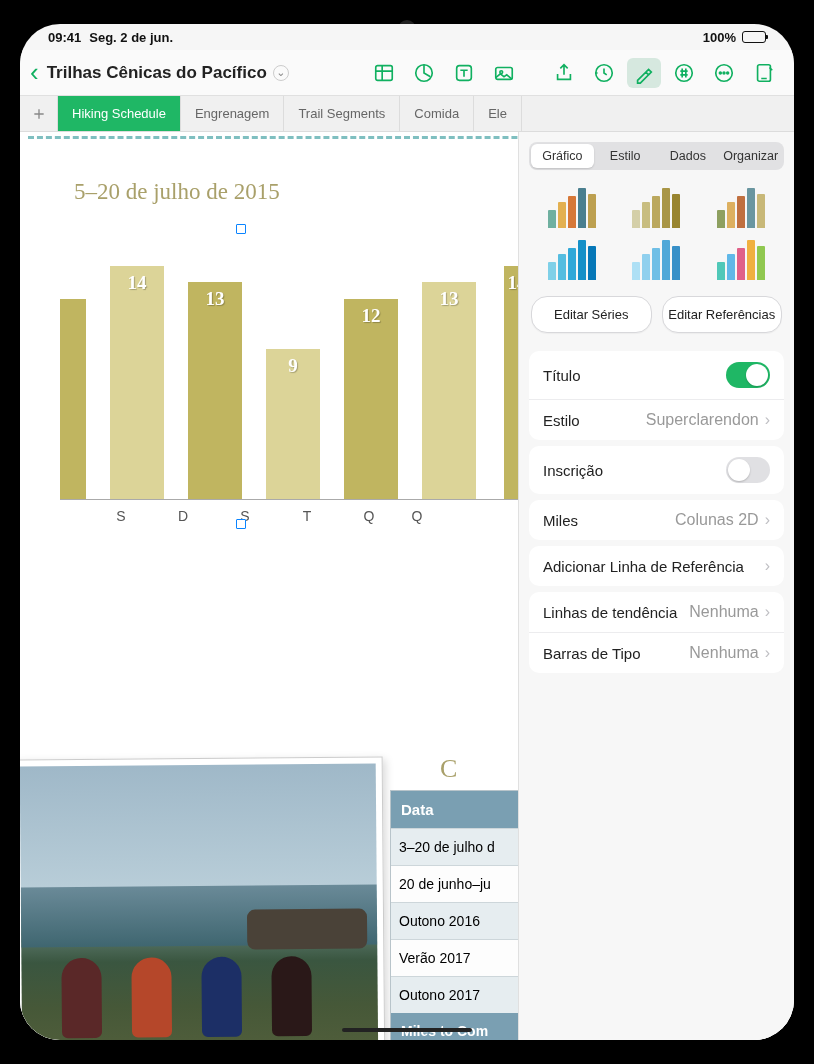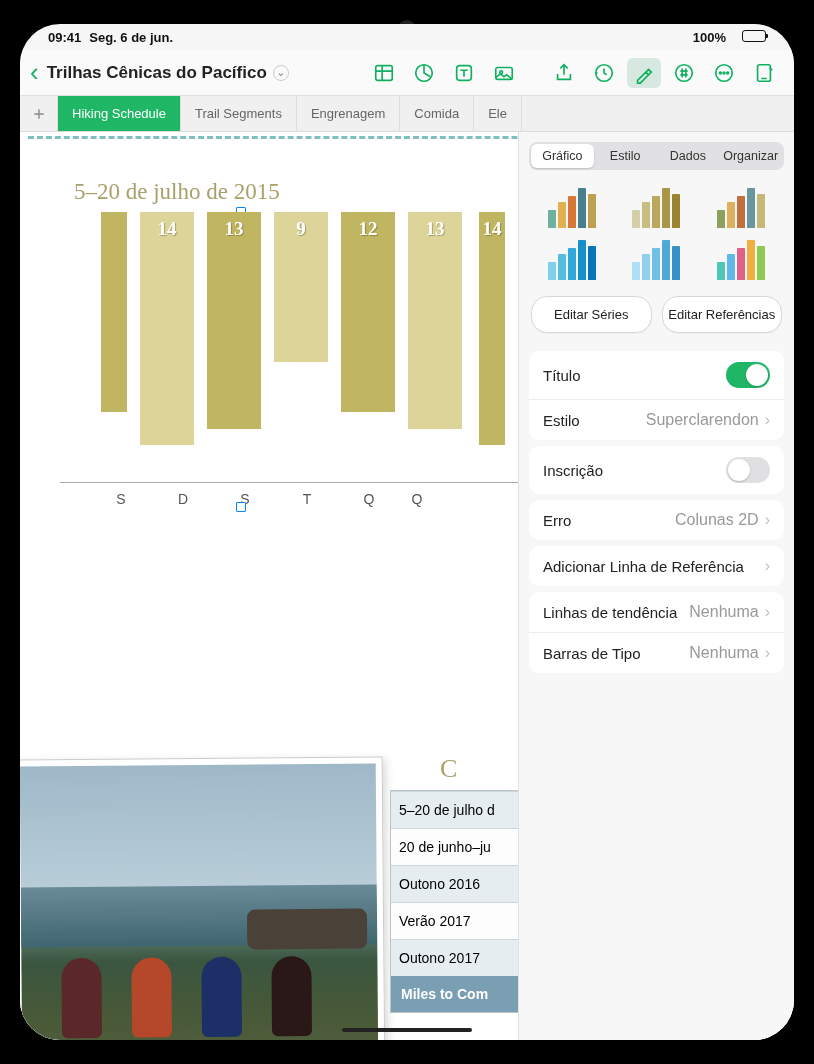--- a/index.html
+++ b/index.html
@@ -3,21 +3,21 @@
 <meta charset="utf-8">
 <style>
 * { box-sizing: border-box; margin: 0; padding: 0; }
 body { width: 814px; height: 1064px; background: #000; font-family: -apple-system, 'Helvetica Neue', sans-serif; overflow: hidden; }
 .device { width: 814px; height: 1064px; background: #000; border-radius: 60px; padding: 24px 20px; position: relative; }
 .screen { width: 100%; height: 100%; background: #f6f6f6; border-radius: 40px; overflow: hidden; position: relative; }
 
 
 .statusbar { height: 26px; display: flex; justify-content: space-between; align-items: center; padding: 0 28px; font-size: 13px; font-weight: 600; color: #111; }
 .statusbar .left { display: flex; gap: 8px; }
-.statusbar .right { display: flex; gap: 16px; }
+.statusbar .right { display: flex; gap: 6px; align-items: center; }
 .battery-icon { width: 24px; height: 12px; border: 1px solid #111; border-radius: 3px; position: relative; }
 .battery-icon::after { content: ''; position: absolute; right: -3px; top: 3px; width: 2px; height: 4px; background: #111; border-radius: 0 1px 1px 0; }
 .battery-icon .fill { background: #111; height: 100%; border-radius: 1px; }
 .pill { position: absolute; top: 20px; left: 50%; transform: translateX(-50%); width: 18px; height: 18px; background: #222; border-radius: 50%; display: flex; justify-content: center; align-items: center; gap: 2px;}
 .pill span { width:3px; height:3px; background:#666; border-radius:50%; }
 
 
 .toolbar { height: 46px; display: flex; align-items: center; padding: 0 10px; background: #fafafa; border-bottom: 1px solid #e0e0e0; }
 .back-chevron { color: #10b060; font-size: 26px; font-weight: 300; margin-right: 8px; cursor: pointer; }
 .doc-title { font-size: 17px; font-weight: 600; color: #222; margin-right: 6px; }
@@ -33,22 +33,22 @@
 .sheet-tab.active { background: #1fb765; color: #fff; font-weight: 500; }
 .sheet-add { width: 38px; display: flex; align-items: center; justify-content: center; color: #888; border-right: 1px solid #dcdcdc; cursor: pointer; }
 
 
 .canvas { position: absolute; top: 108px; left: 0; right: 0; bottom: 0; background: #fff; overflow: hidden; }
 .big-title { font-family: serif; font-size: 54px; font-weight: 400; color: #b5a898; letter-spacing: 2px; padding: 0 0 6px 8px; }
 .dashed-line { border-top: 3px dashed #7fbfc0; margin: 4px 8px 20px 8px; }
 
 
 .chart-box { position: relative; margin: 0 0 0 0; padding: 20px 10px 10px 40px; }
-.chart-title { font-family: serif; font-size: 23px; color: #a9a06a; margin-bottom: 7px; margin-left: 14px; }
-.chart-area { position: relative; height: 270px; display: flex; gap: 5px; margin-left: 41px; }
+.chart-title { font-family: serif; font-size: 23px; color: #a9a06a; margin-bottom: 24px; margin-left: 14px; }
+.chart-area { position: relative; height: 270px; display: flex; align-items: flex-end; gap: 16px; }
 .bar-wrap { width: 62px; display: flex; flex-direction: column; align-items: center; }
 .bar { width: 54px; background: #c0b560; position: relative; display: flex; justify-content: center; align-items: flex-start; }
 .bar.alt { background: #dcd498; }
 .bar .val { color: #fff; font-family: serif; font-size: 19px; font-weight: 600; margin-top: 6px; text-shadow: 1px 1px 1px rgba(0,0,0,0.25); }
 .x-axis { border-top: 1px solid #aaa; display: flex; margin-top: 0; }
 .x-tick { width: 62px; text-align: center; font-size: 14px; color: #555; padding-top: 8px; }
 .sel-handle { width: 10px; height: 10px; background: #fff; border: 1px solid #0a84ff; position: absolute; border-radius: 1px; }
 
 
 .photo-frame { position: absolute; left: -6px; top: 626px; width: 370px; height: 316px; background: #fff; border: 1px solid #ccc; padding: 6px; box-shadow: 3px 3px 8px rgba(0,0,0,0.15); transform: rotate(-0.5deg); }
@@ -100,21 +100,21 @@
   <div class="pill">
       <span></span>
       <span></span>
       <span></span>
     </div>
   <div class="screen">
 
     <div class="statusbar">
       <div class="left">
         <span>09:41</span>
-        <span>Seg. 6 de jun.</span>
+        <span>Seg. 2 de jun.</span>
       </div>
       <div class="right">
         <span>100%</span>
         <span class="battery-icon"><span class="fill" style="width:100%"></span></span>
       </div>
     </div>
 
     <div class="toolbar">
       <span class="back-chevron">‹</span>
       <span class="doc-title">Trilhas Cênicas do Pacífico</span>
@@ -184,22 +184,22 @@
         </span>
     </div>
 
     <div class="sheet-tabs">
       <div class="sheet-add">
         <svg width="16" height="16" viewBox="0 0 24 24" stroke="#888" fill="none" stroke-width="2">
             <path d="M12 5v14M5 12h14"></path>
           </svg>
       </div>
       <div class="sheet-tab active">Hiking Schedule</div>
+      <div class="sheet-tab">Engrenagem</div>
       <div class="sheet-tab">Trail Segments</div>
-      <div class="sheet-tab">Engrenagem</div>
       <div class="sheet-tab">Comida</div>
       <div class="sheet-tab">Ele</div>
     </div>
 
     <div class="canvas">
       <div class="dashed-line"></div>
 
       <div class="chart-box">
         <div class="chart-title">5–20 de julho de 2015</div>
         <div style="position:relative;">
@@ -259,22 +259,23 @@
           <div class="sea"></div>
             <div class="rocks"></div>
           <div class="person p1"></div>
             <div class="person p2"></div>
             <div class="person p3"></div>
             <div class="person p4"></div>
         </div>
       </div>
 
       <div class="side-table">
+        <div class="hdr">Data</div>
         <div id="table-body">
-            <div class="cell">5–20 de julho d</div>
+            <div class="cell">3–20 de julho d</div>
             <div class="cell">20 de junho–ju</div>
             <div class="cell">Outono 2016</div>
             <div class="cell">Verão 2017</div>
             <div class="cell">Outono 2017</div>
           </div>
         <div class="ftr">Miles to Com</div>
       </div>
 
       <div class="home-ind"></div>
     </div>
@@ -352,21 +353,21 @@
 
       <div class="opt-group">
         <div class="opt-row">
           <span class="lbl">Inscrição</span>
           <span class="toggle"></span>
         </div>
       </div>
 
       <div class="opt-group">
         <div class="opt-row">
-          <span class="lbl">Erro</span>
+          <span class="lbl">Miles</span>
           <span class="val">Colunas 2D</span>
           <span class="chev">›</span>
         </div>
       </div>
 
       <div class="opt-group">
         <div class="opt-row">
           <span class="lbl">Adicionar Linha de Referência</span>
           <span class="chev">›</span>
         </div>

